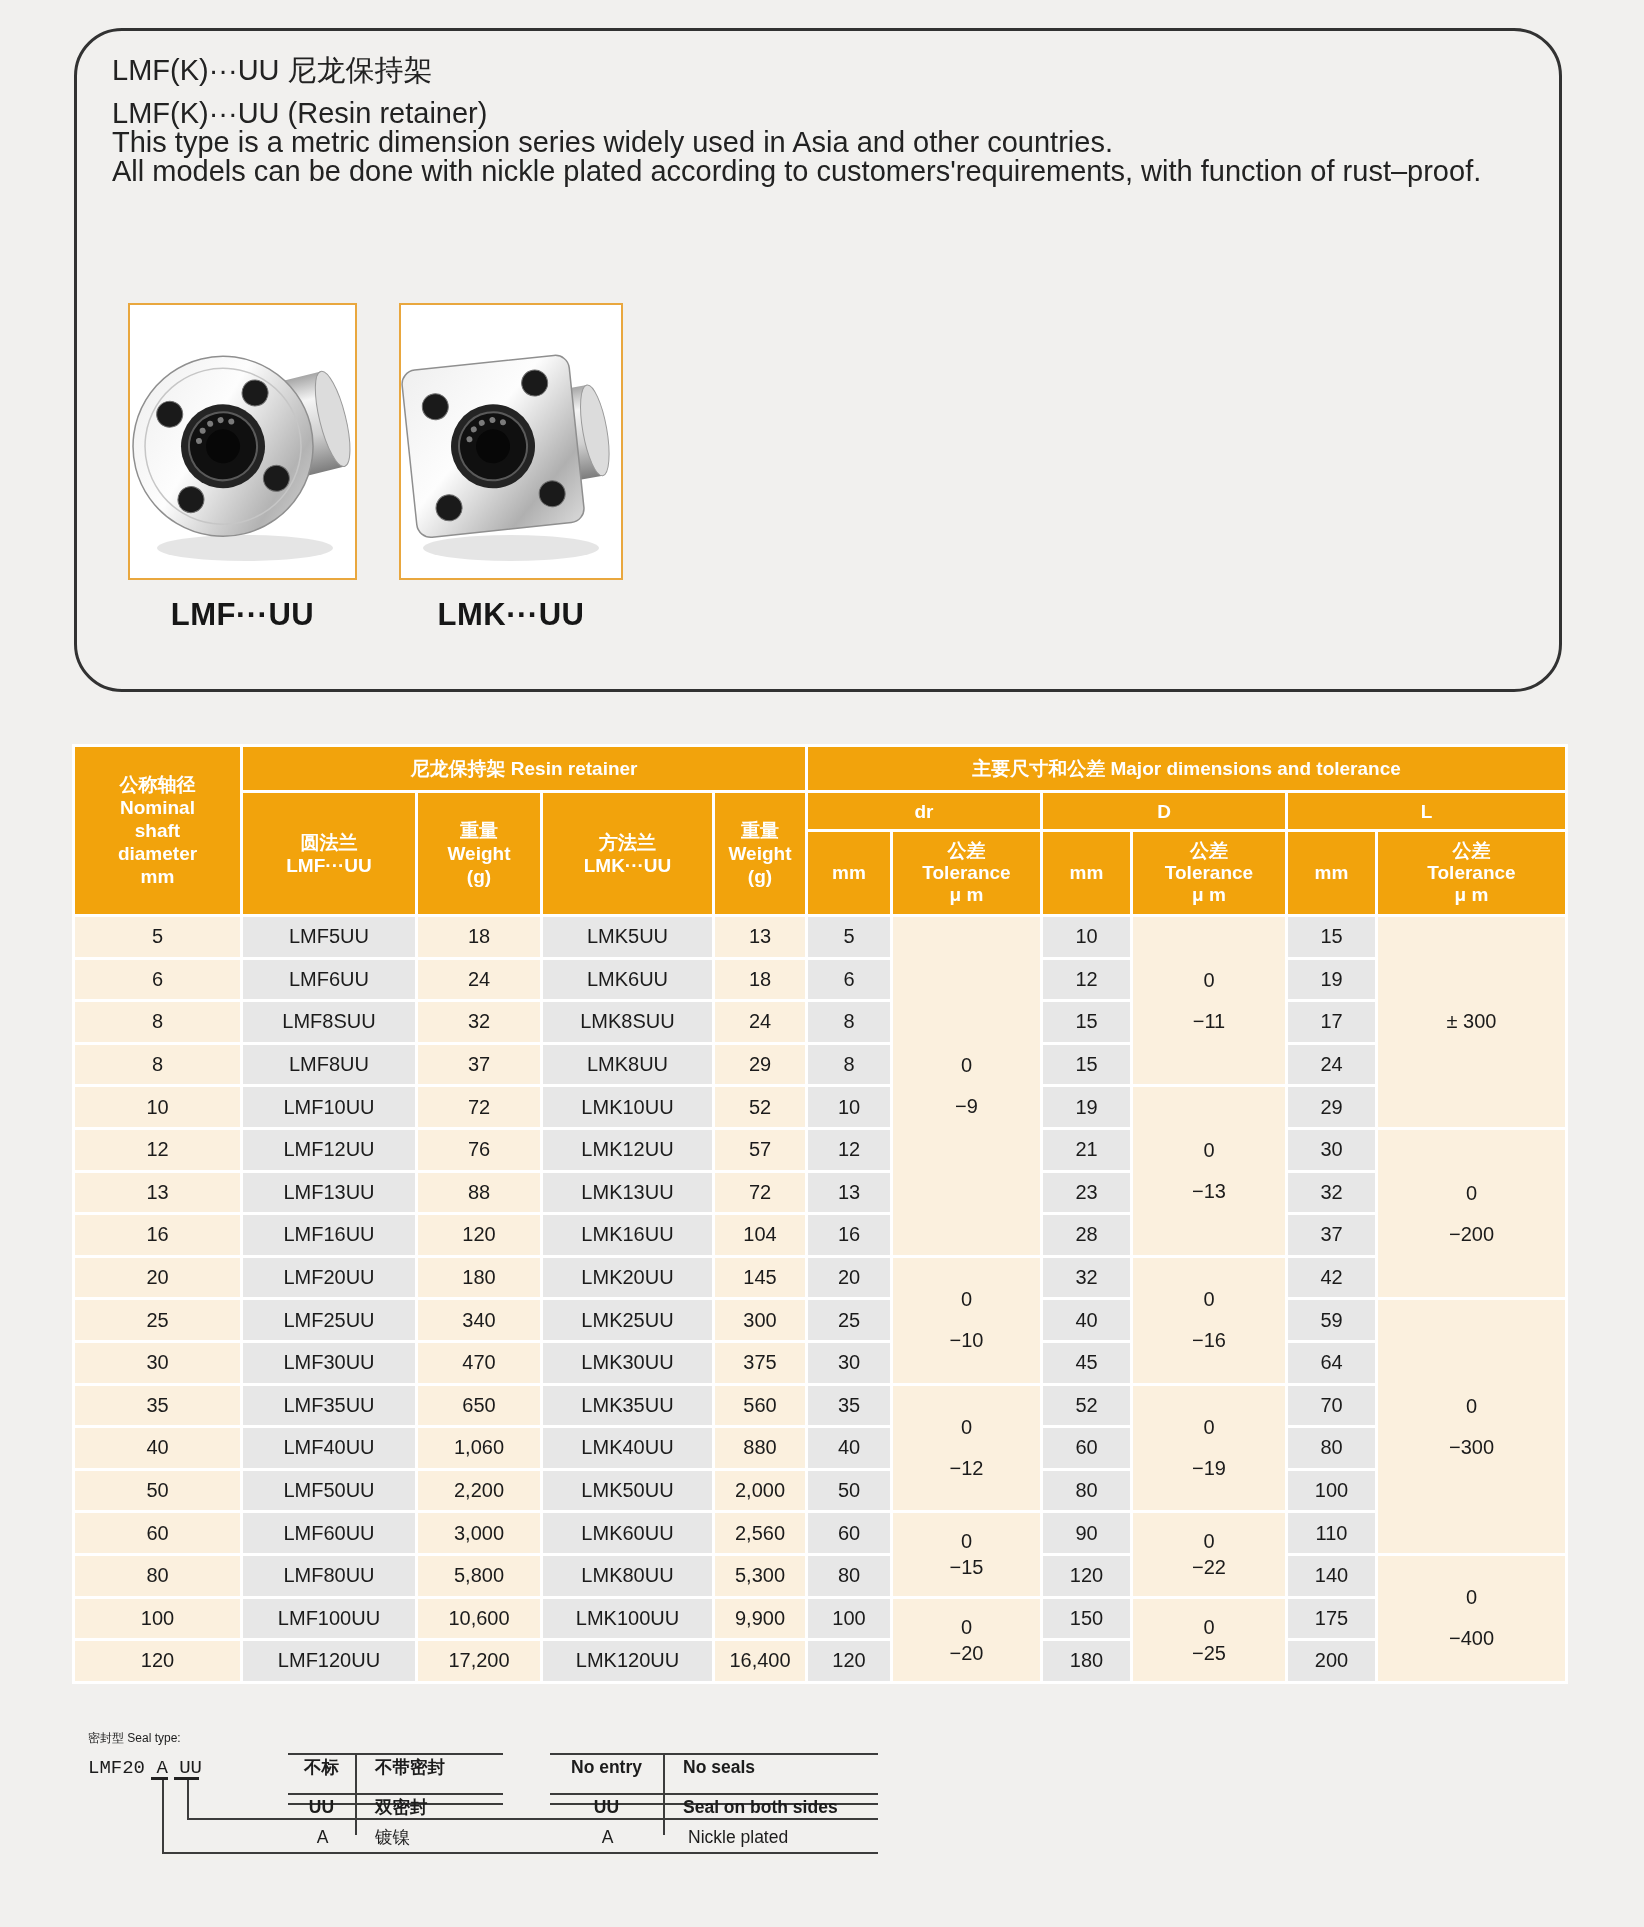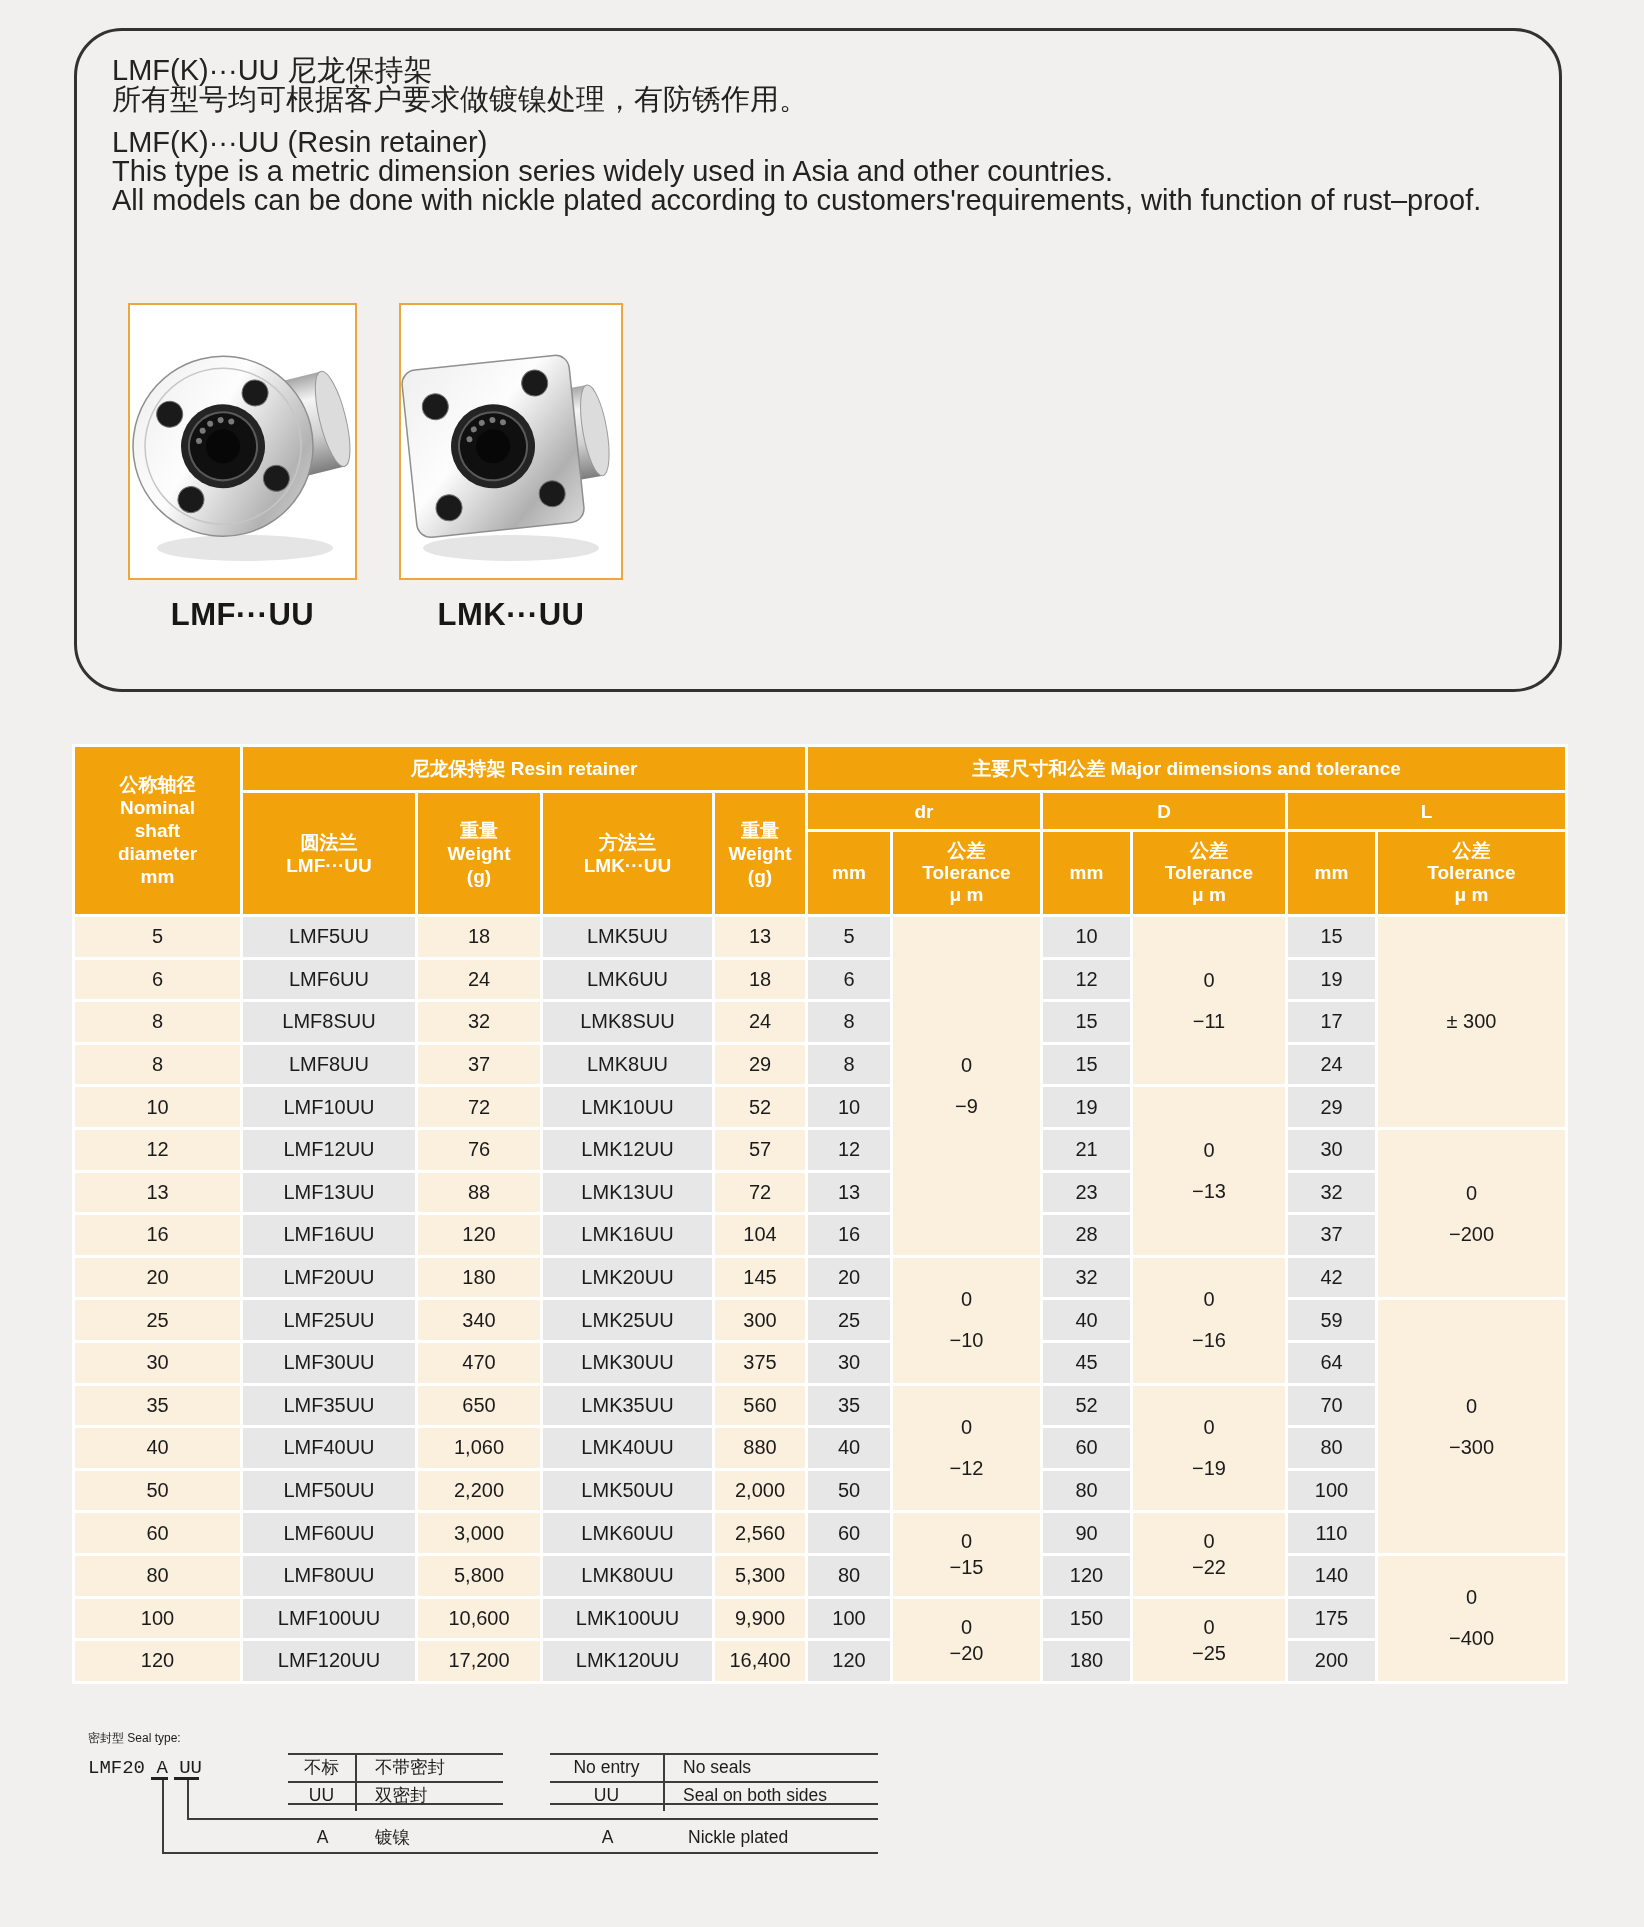--- a/index.html
+++ b/index.html
@@ -69,40 +69,39 @@
   .vline-a{left:162px;top:1780px;height:74px;}
   .hline-2{left:162px;top:1852px;width:716px;}
 
   .mini-table{
     top:1753px;height:52px;box-sizing:border-box;
     border-top:2px solid #3c3c3c;border-bottom:2px solid #3c3c3c;
     display:grid;font-size:17.5px;
   }
   .mini-left{left:288px;width:215px;grid-template-columns:69px 1fr;}
   .mini-right{left:550px;width:328px;grid-template-columns:115px 1fr;}
-  .mini-table .cell{height:28px;line-height:25px;box-sizing:border-box;}
+  .mini-table .cell{height:40px;line-height:25px;box-sizing:border-box;font-weight:bold;}
   .mini-table .c1{text-align:center;border-right:2px solid #3c3c3c;}
   .mini-table .c2{padding-left:18px;}
   .mini-table .r1{border-bottom:2px solid #3c3c3c;}
 
   .plating{top:1824px;font-size:17.5px;line-height:26px;}
   .plat-code-left{left:288px;width:69px;text-align:center;}
   .plat-label-left{left:375px;}
   .plat-code-right{left:550px;width:115px;text-align:center;}
   .plat-label-right{left:688px;}
 </style>
 </head>
 <body>
 
 <div class="abs intro-box"></div>
 
 <div class="abs intro-text">
   <div class="zh-block">
     <div>LMF(K)···UU 尼龙保持架</div>
-    <div>所有型号均可根据客户要求做镀镍处理，有防锈作用。</div>
   </div>
   <div class="en-block">
     <div>LMF(K)···UU (Resin retainer)</div>
     <div>This type is a metric dimension series widely used in Asia and other countries.</div>
     <div>All models can be done with nickle plated according to customers'requirements, with function of rust–proof.</div>
   </div>
 </div>
 
 <div class="abs photo-frame frame-lmf">
   <svg width="225" height="273" viewBox="0 0 225 273">

